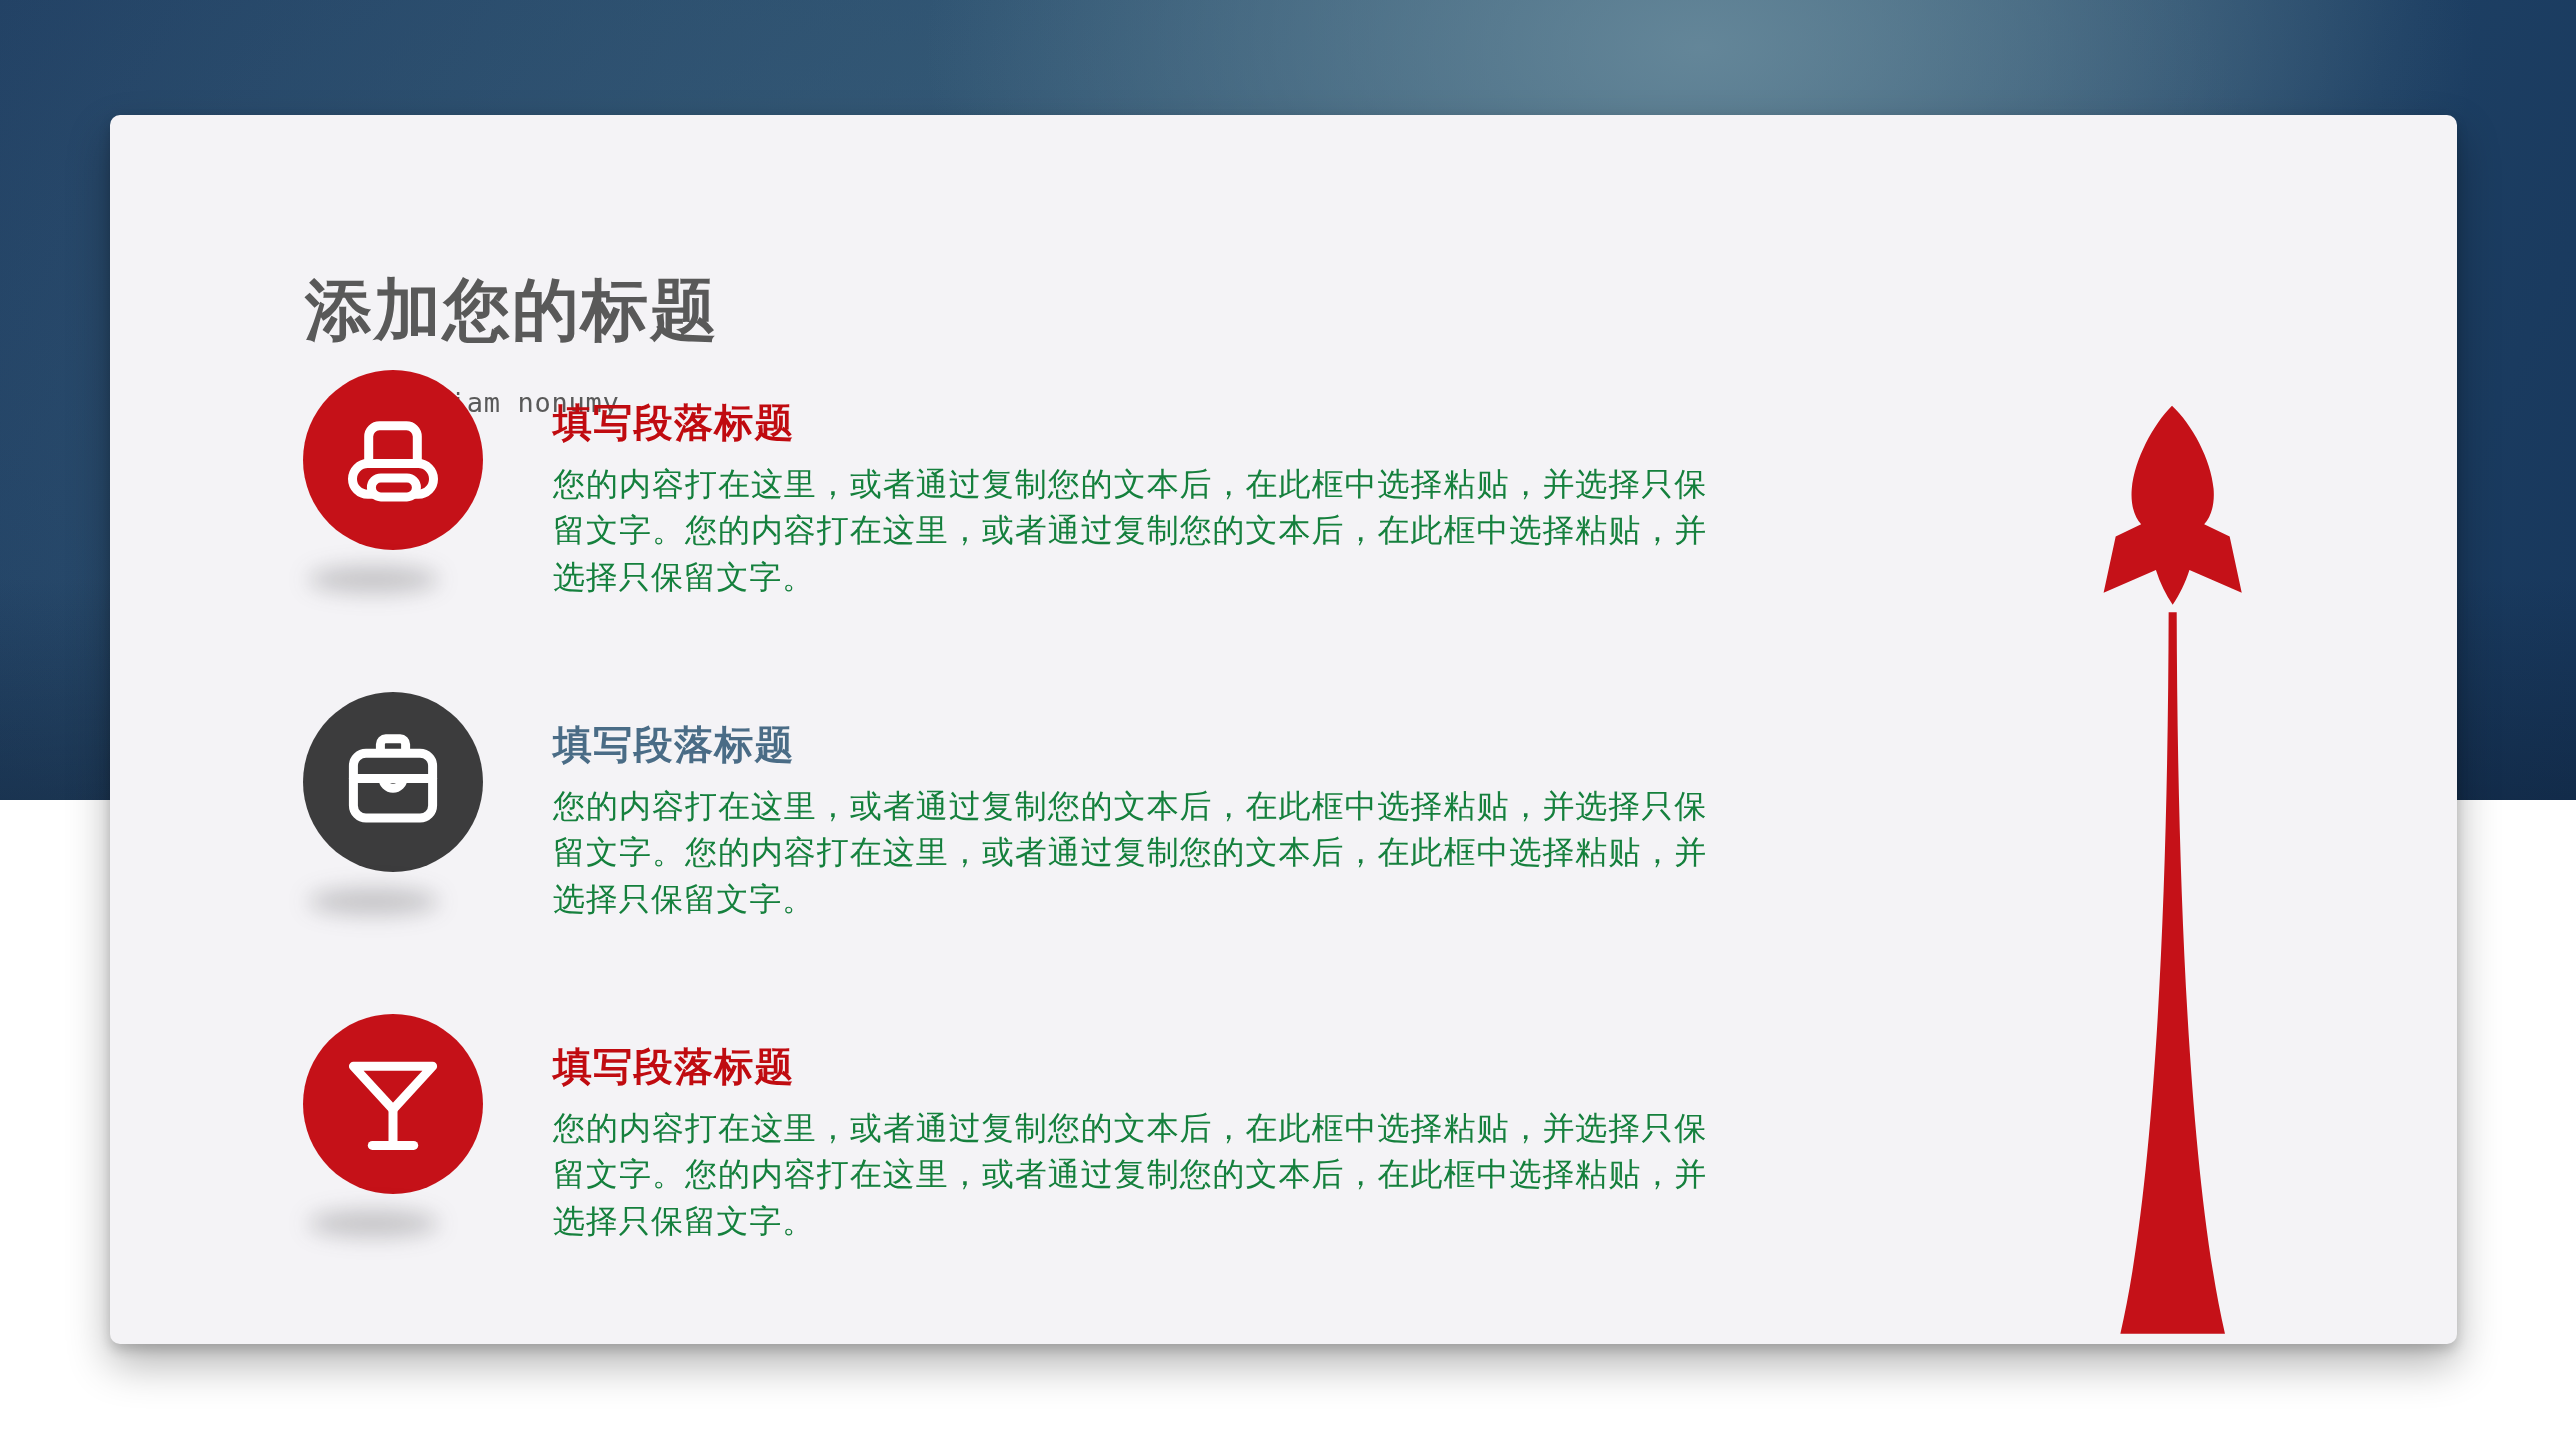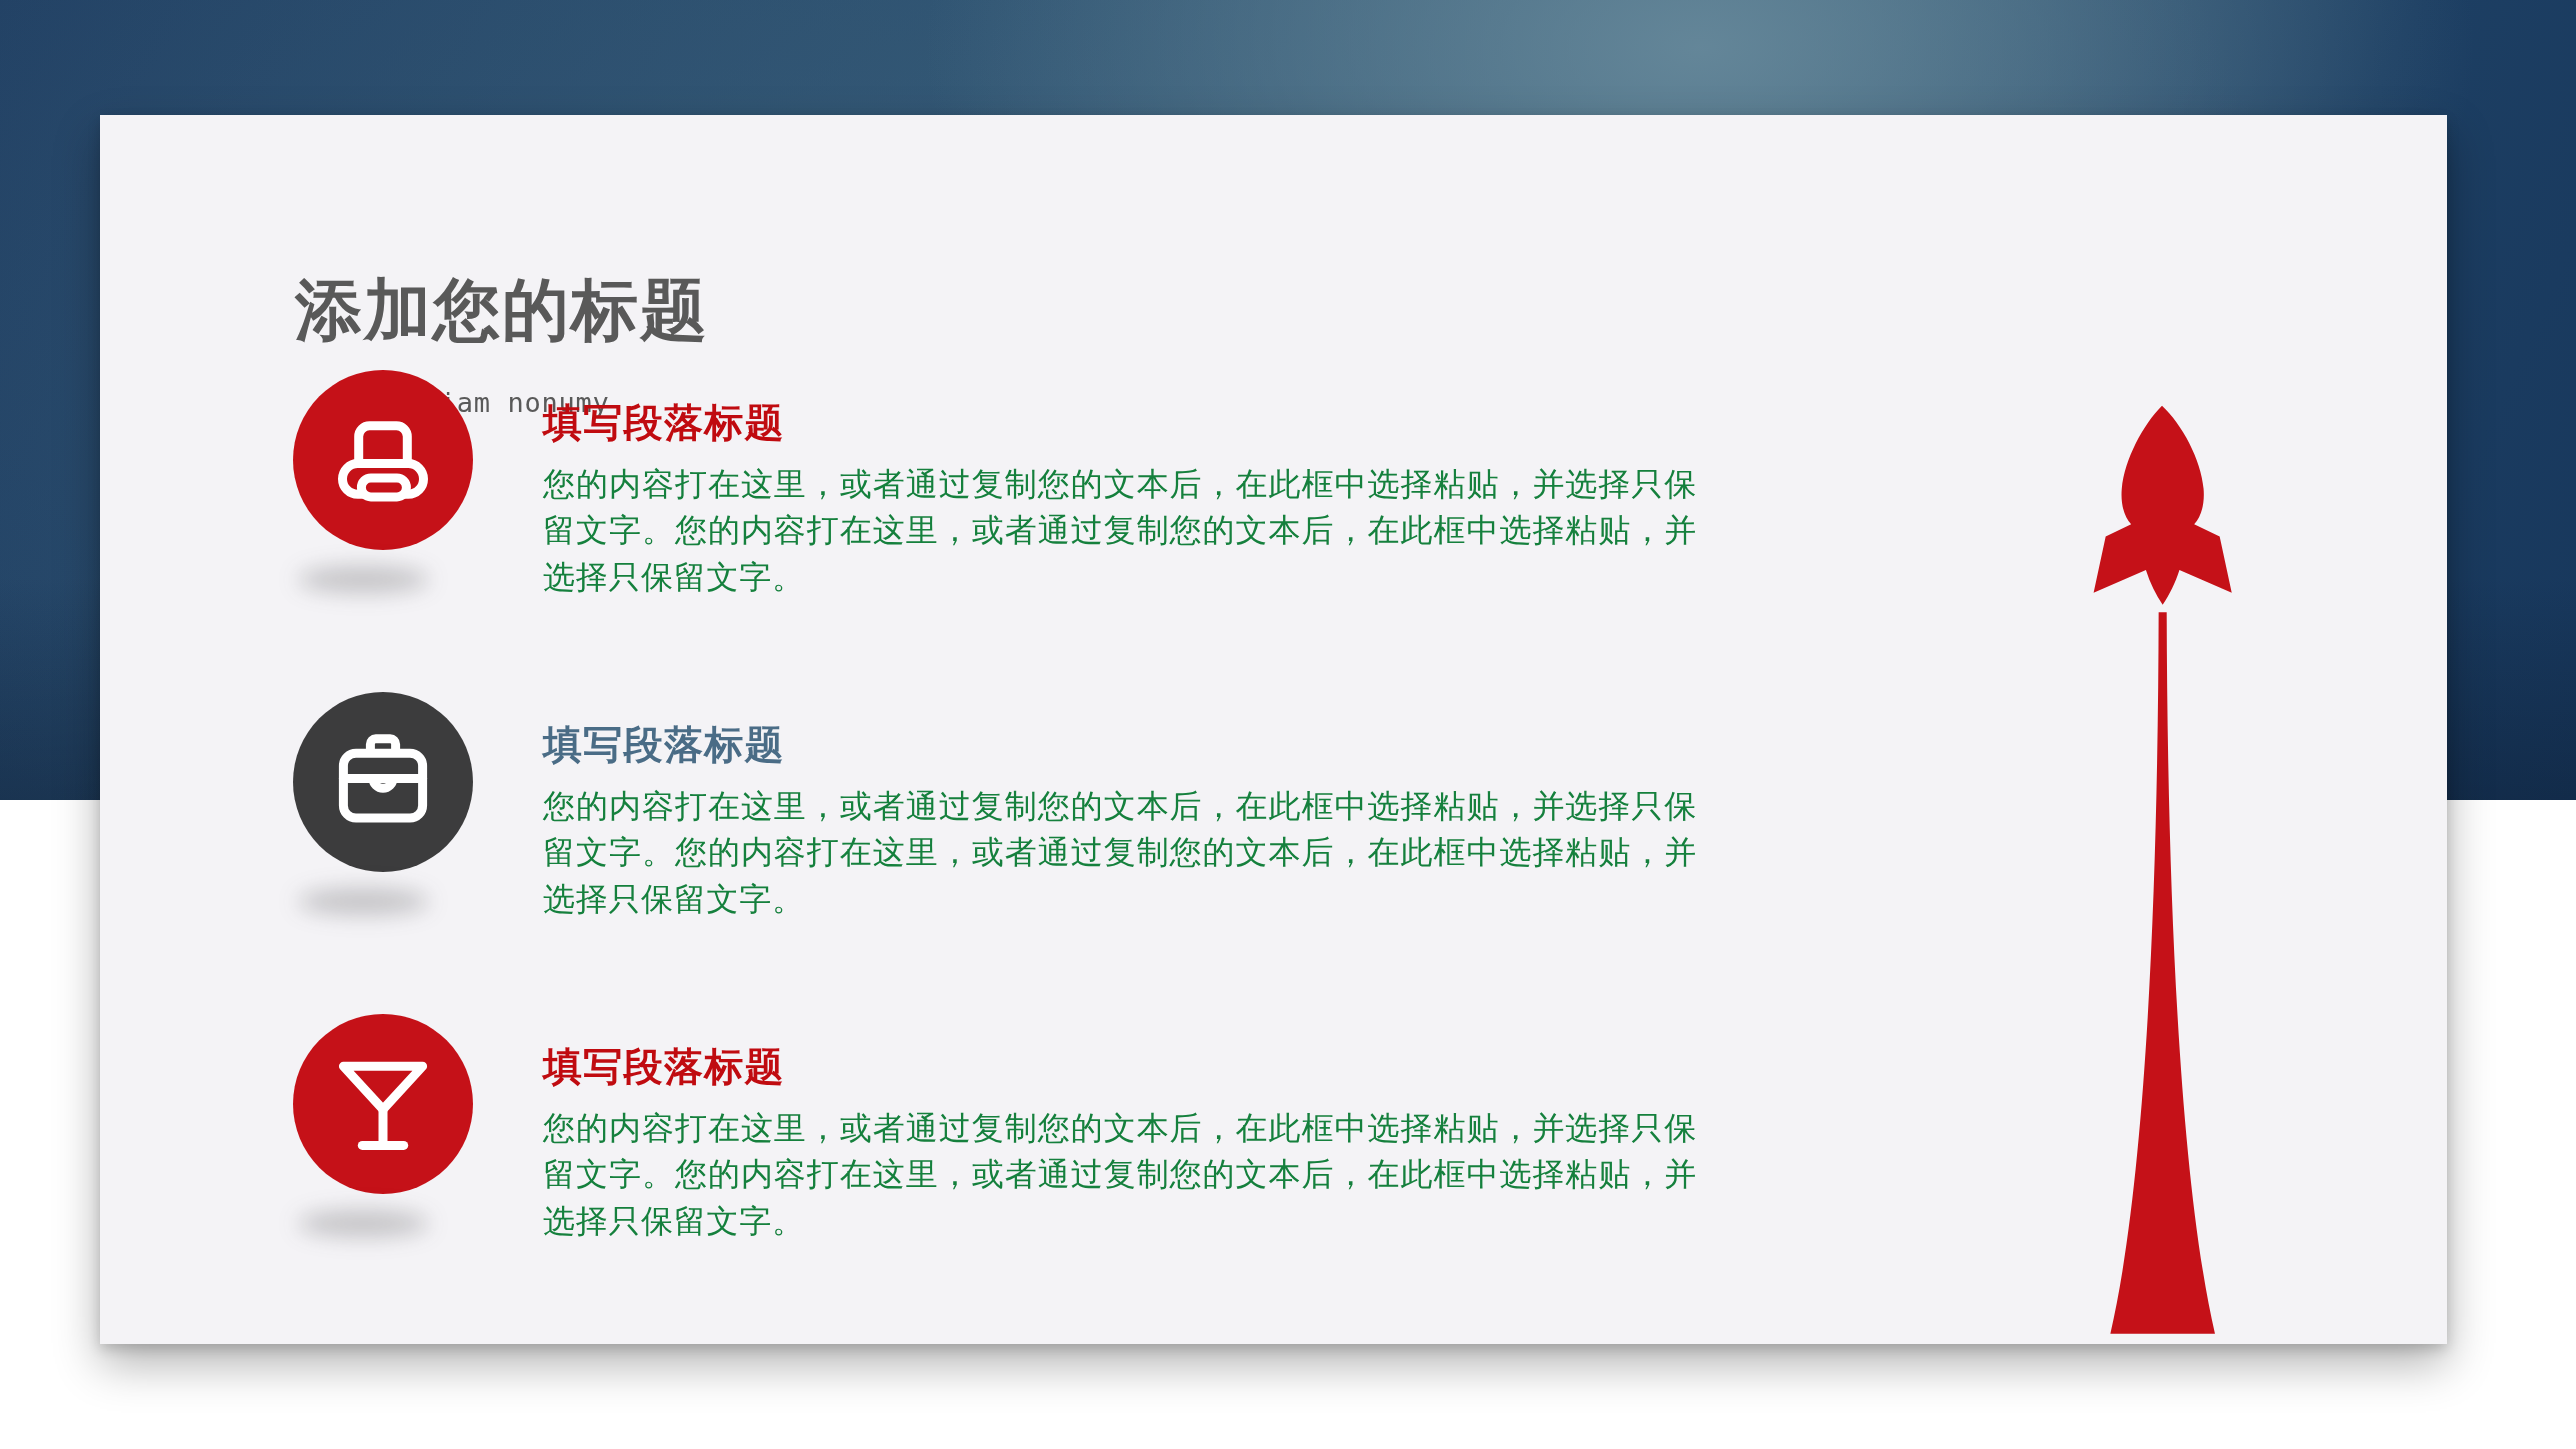--- a/index.html
+++ b/index.html
@@ -14,24 +14,25 @@
   .bg-photo {
     position:absolute; left:0; top:0; width:2576px; height:800px;
     background:
       linear-gradient(180deg, rgba(10,24,44,0) 72%, rgba(10,24,44,0.38) 100%),
       radial-gradient(1140px 637px at 66% 6%, rgba(104,138,156,0.9), rgba(104,138,156,0) 68%),
       radial-gradient(1744px 1006px at 38% 34%, rgba(62,98,124,0.55), rgba(62,98,124,0) 75%),
       linear-gradient(115deg, #203f63 0%, #2a4f6f 34%, #3a5f78 58%, #1d3f63 82%, #17375c 100%);
   }
 
   .card {
-    position:absolute; left:100px; top:115px; width:2347px; height:1229px;
+    position:absolute; left:110px; top:115px; width:2347px; height:1229px;
     background:#f4f3f6;
     box-shadow:0 20px 43px rgba(0,0,0,0.30), 0 5.4px 12px rgba(0,0,0,0.16);
     overflow:hidden;
+    border-radius:10px;
   }
 
   .title {
     position:absolute; left:195px; top:161px; margin:0;
     font-size:67px; line-height:1; font-weight:bold;
     color:#595959; letter-spacing:2px;
   }
   .subtitle {
     position:absolute; left:255px; top:274px;
     font-family:"DejaVu Sans Mono","Liberation Mono",monospace;

